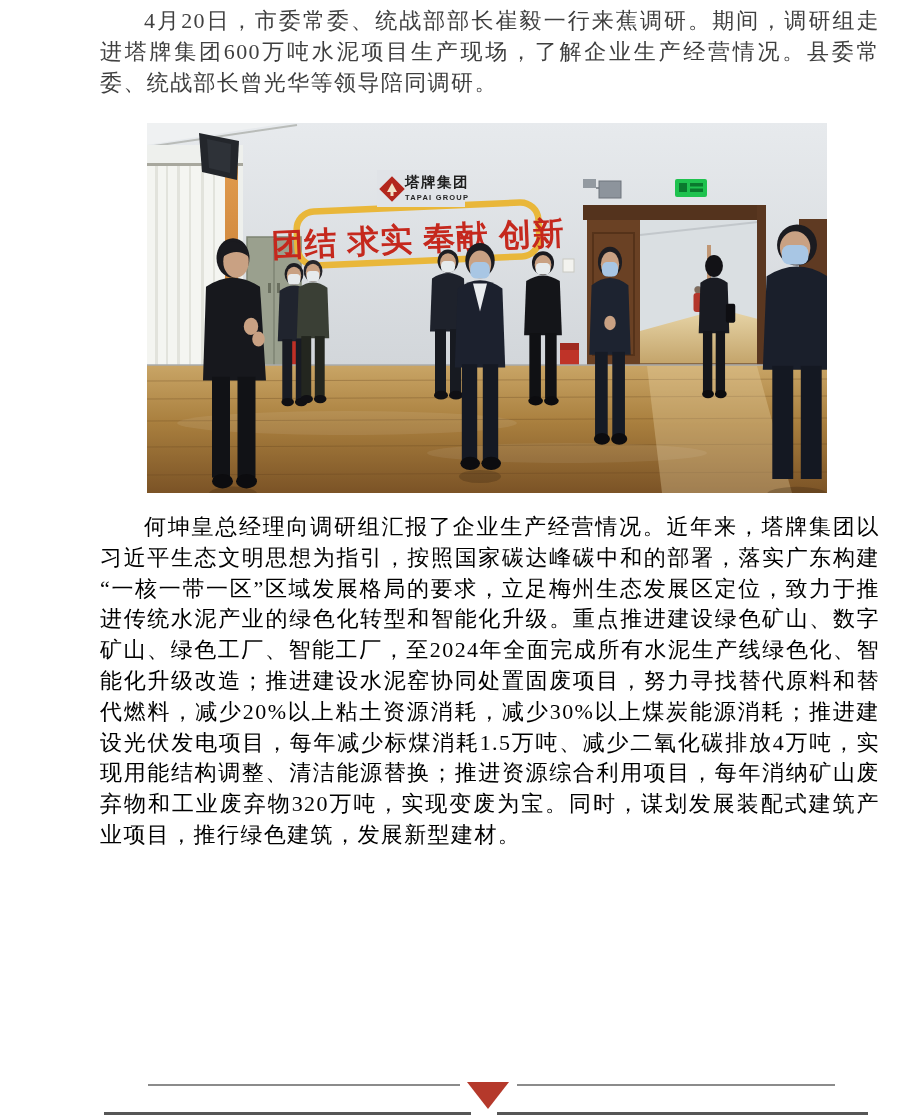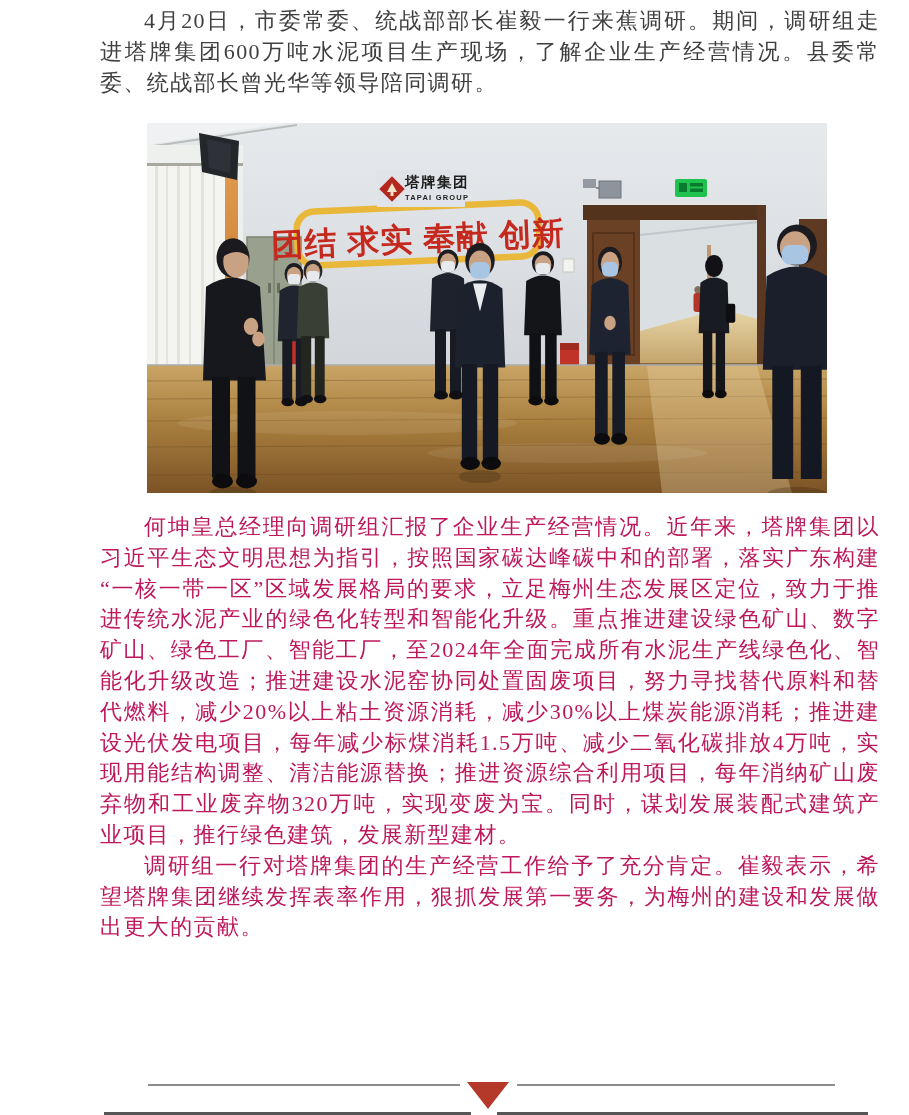--- a/index.html
+++ b/index.html
@@ -7,21 +7,21 @@
     position:relative;width:909px;height:1115px;background:#ffffff;overflow:hidden;
     font-family:"Liberation Serif","DejaVu Serif",serif;
   }
   .para{
     position:absolute;left:100px;width:780px;margin:0;
     font-size:22px;line-height:30.8px;letter-spacing:1.4px;color:#3f3f3f;
     text-align:justify;text-indent:2em;
   }
   #body-block{position:absolute;left:100px;top:512px;width:780px;}
   #body-block p{
-    margin:0;font-size:22px;line-height:30.8px;letter-spacing:1.4px;color:#be185d;
+    margin:0;font-size:22px;line-height:30.8px;letter-spacing:1.4px;color:#000000;
     text-align:justify;text-indent:2em;
   }
   #p1{top:6px;}
   figure.photo{
     position:absolute;left:147px;top:123px;width:680px;height:370px;margin:0;padding:0;
   }
   figure.photo svg{display:block;width:680px;height:370px;}
   .divider-line{position:absolute;height:2px;background:#8b8b8b;top:1084px;}
   #divider-left{left:148px;width:312px;}
   #divider-right{left:517px;width:318px;}
@@ -278,21 +278,20 @@
           <ellipse cx="-7" cy="124" rx="7" ry="4" fill="#0c0c0f"></ellipse>
           <ellipse cx="9" cy="124" rx="7" ry="4" fill="#0c0c0f"></ellipse>
         </g>
 
       </g>
     </svg>
   </figure>
 
   <div id="body-block">
     <p>何坤皇总经理向调研组汇报了企业生产经营情况。近年来，塔牌集团以习近平生态文明思想为指引，按照国家碳达峰碳中和的部署，落实广东构建“一核一带一区”区域发展格局的要求，立足梅州生态发展区定位，致力于推进传统水泥产业的绿色化转型和智能化升级。重点推进建设绿色矿山、数字矿山、绿色工厂、智能工厂，至2024年全面完成所有水泥生产线绿色化、智能化升级改造；推进建设水泥窑协同处置固废项目，努力寻找替代原料和替代燃料，减少20%以上粘土资源消耗，减少30%以上煤炭能源消耗；推进建设光伏发电项目，每年减少标煤消耗1.5万吨、减少二氧化碳排放4万吨，实现用能结构调整、清洁能源替换；推进资源综合利用项目，每年消纳矿山废弃物和工业废弃物320万吨，实现变废为宝。同时，谋划发展装配式建筑产业项目，推行绿色建筑，发展新型建材。</p>
-    <p>调研组一行对塔牌集团的生产经营工作给予了充分肯定。崔毅表示，希望塔牌集团继续发挥表率作用，狠抓发展第一要务，为梅州的建设和发展做出更大的贡献。</p>
   </div>
 
   <div class="divider-line" id="divider-left"></div>
   <div class="divider-line" id="divider-right"></div>
   <div class="divider-triangle"></div>
 
   <div class="clipped-line" id="clip-left"></div>
   <div class="clipped-line" id="clip-right"></div>
 
 </div>

